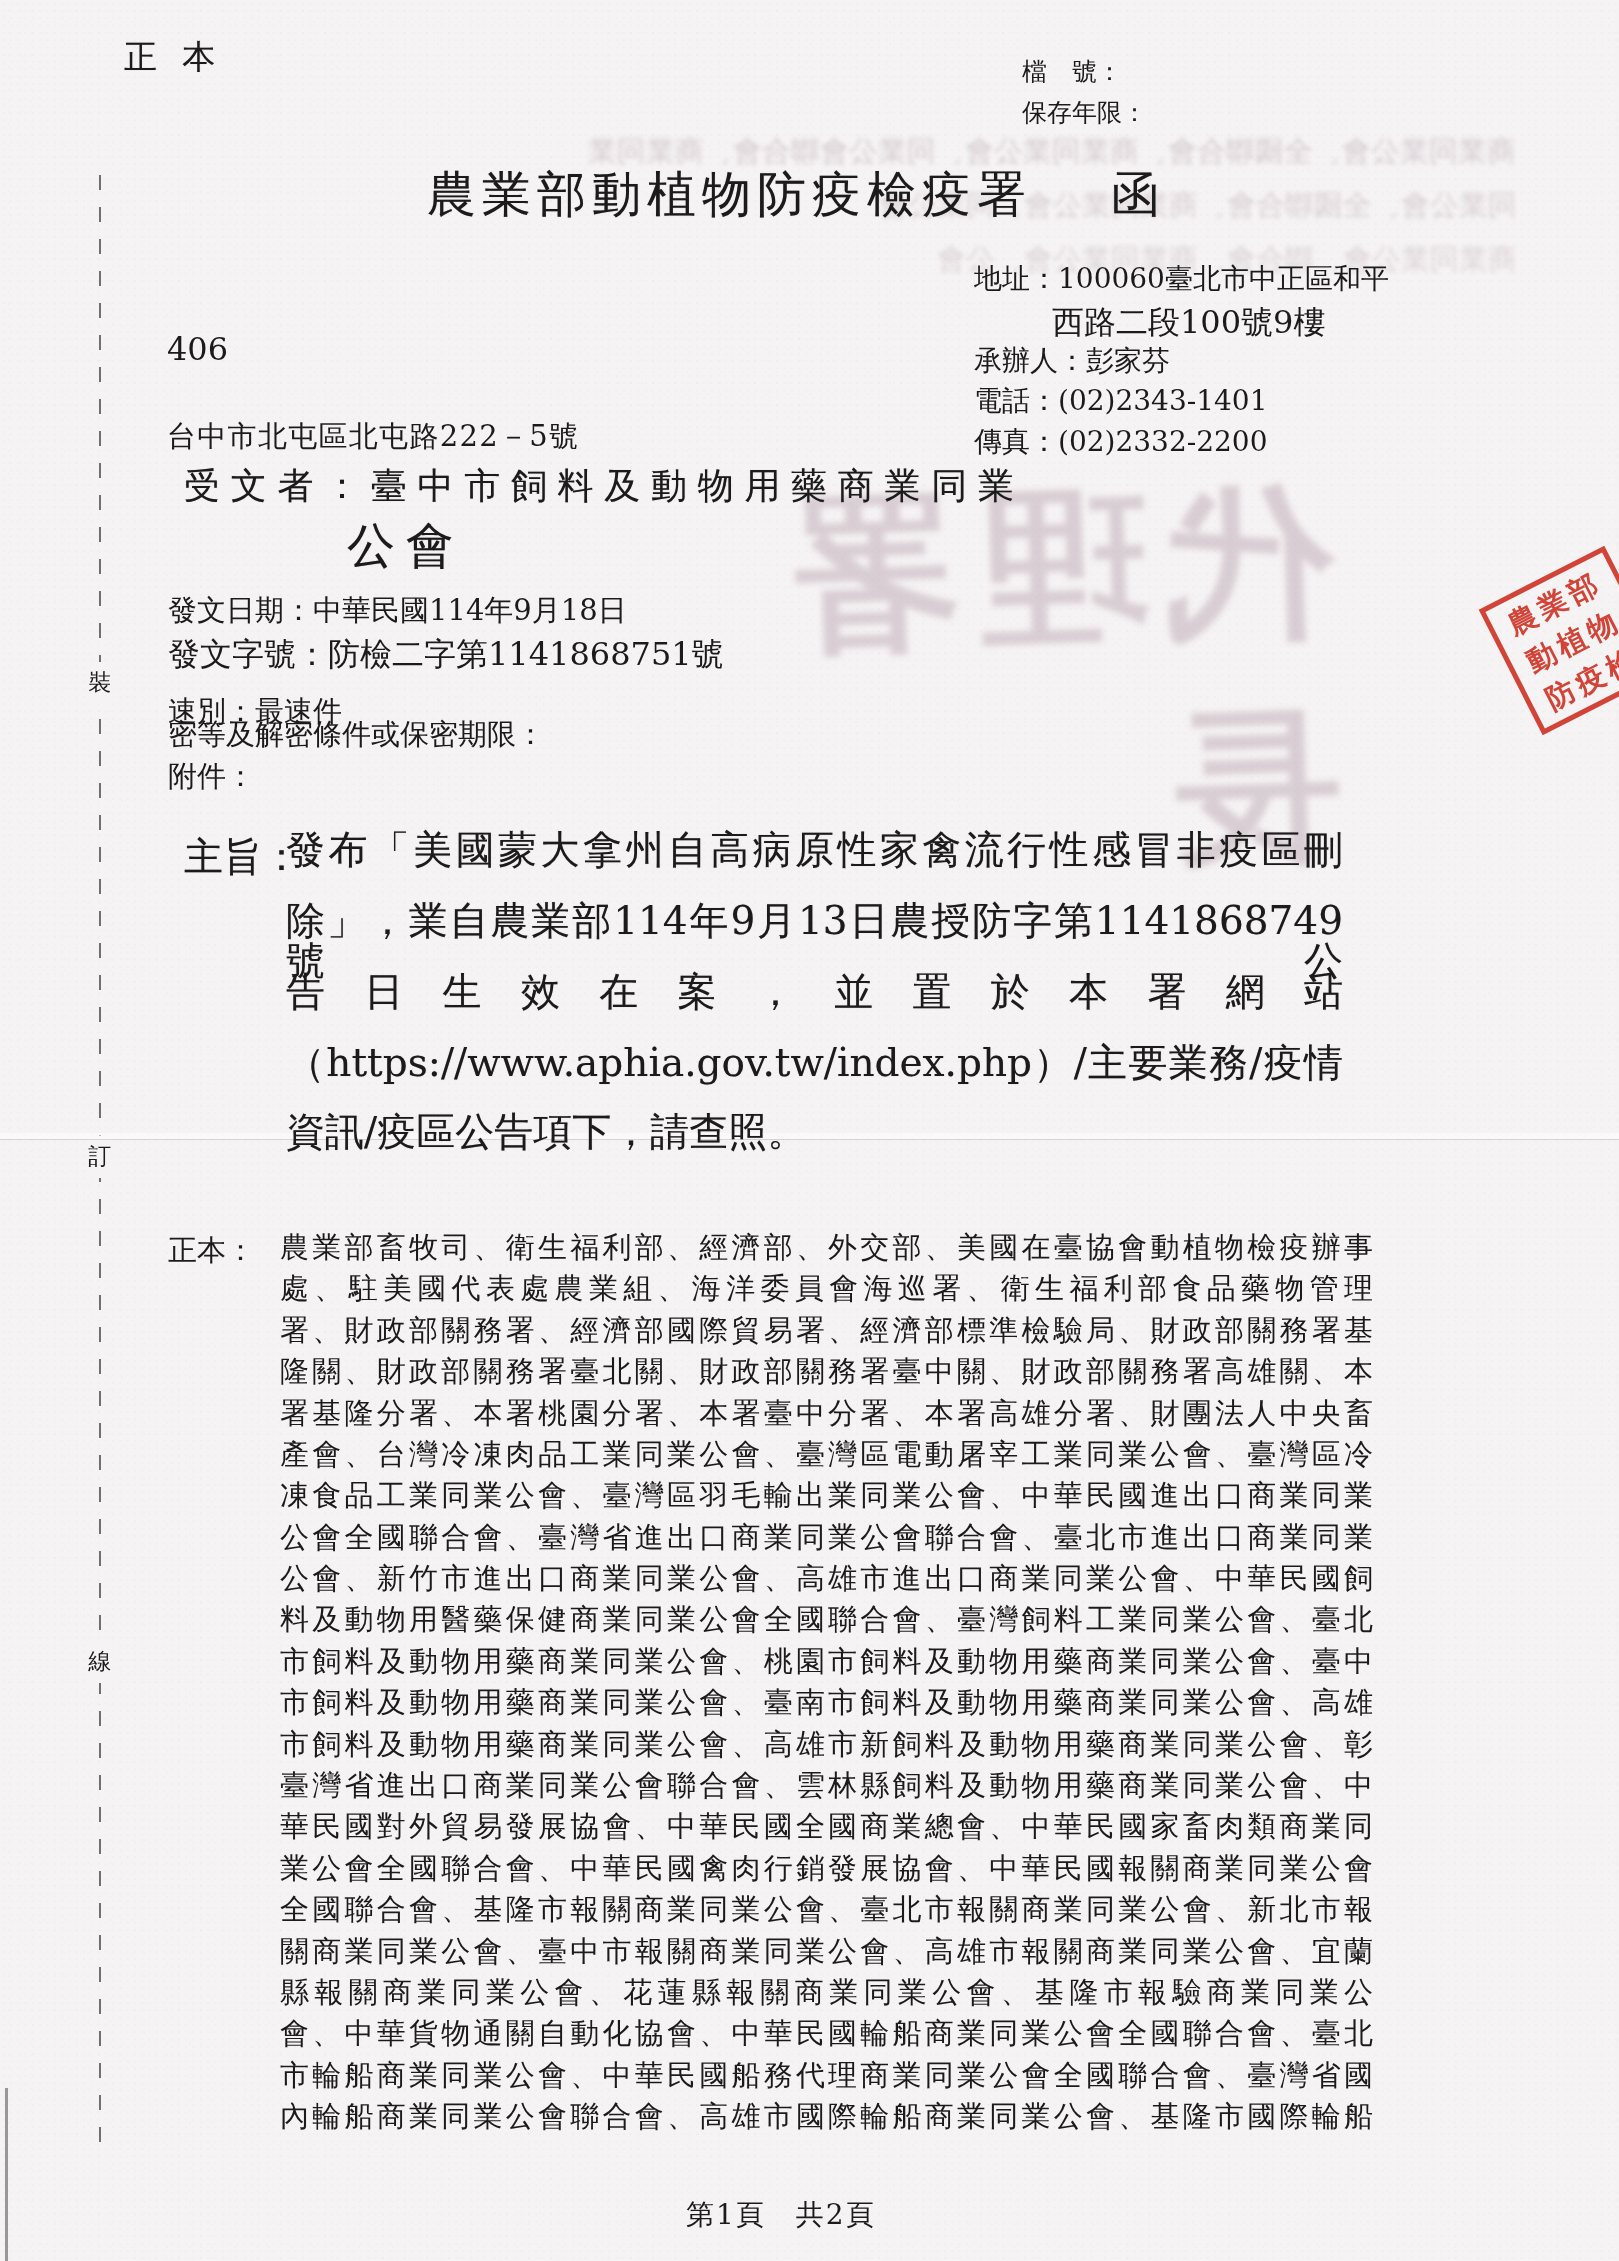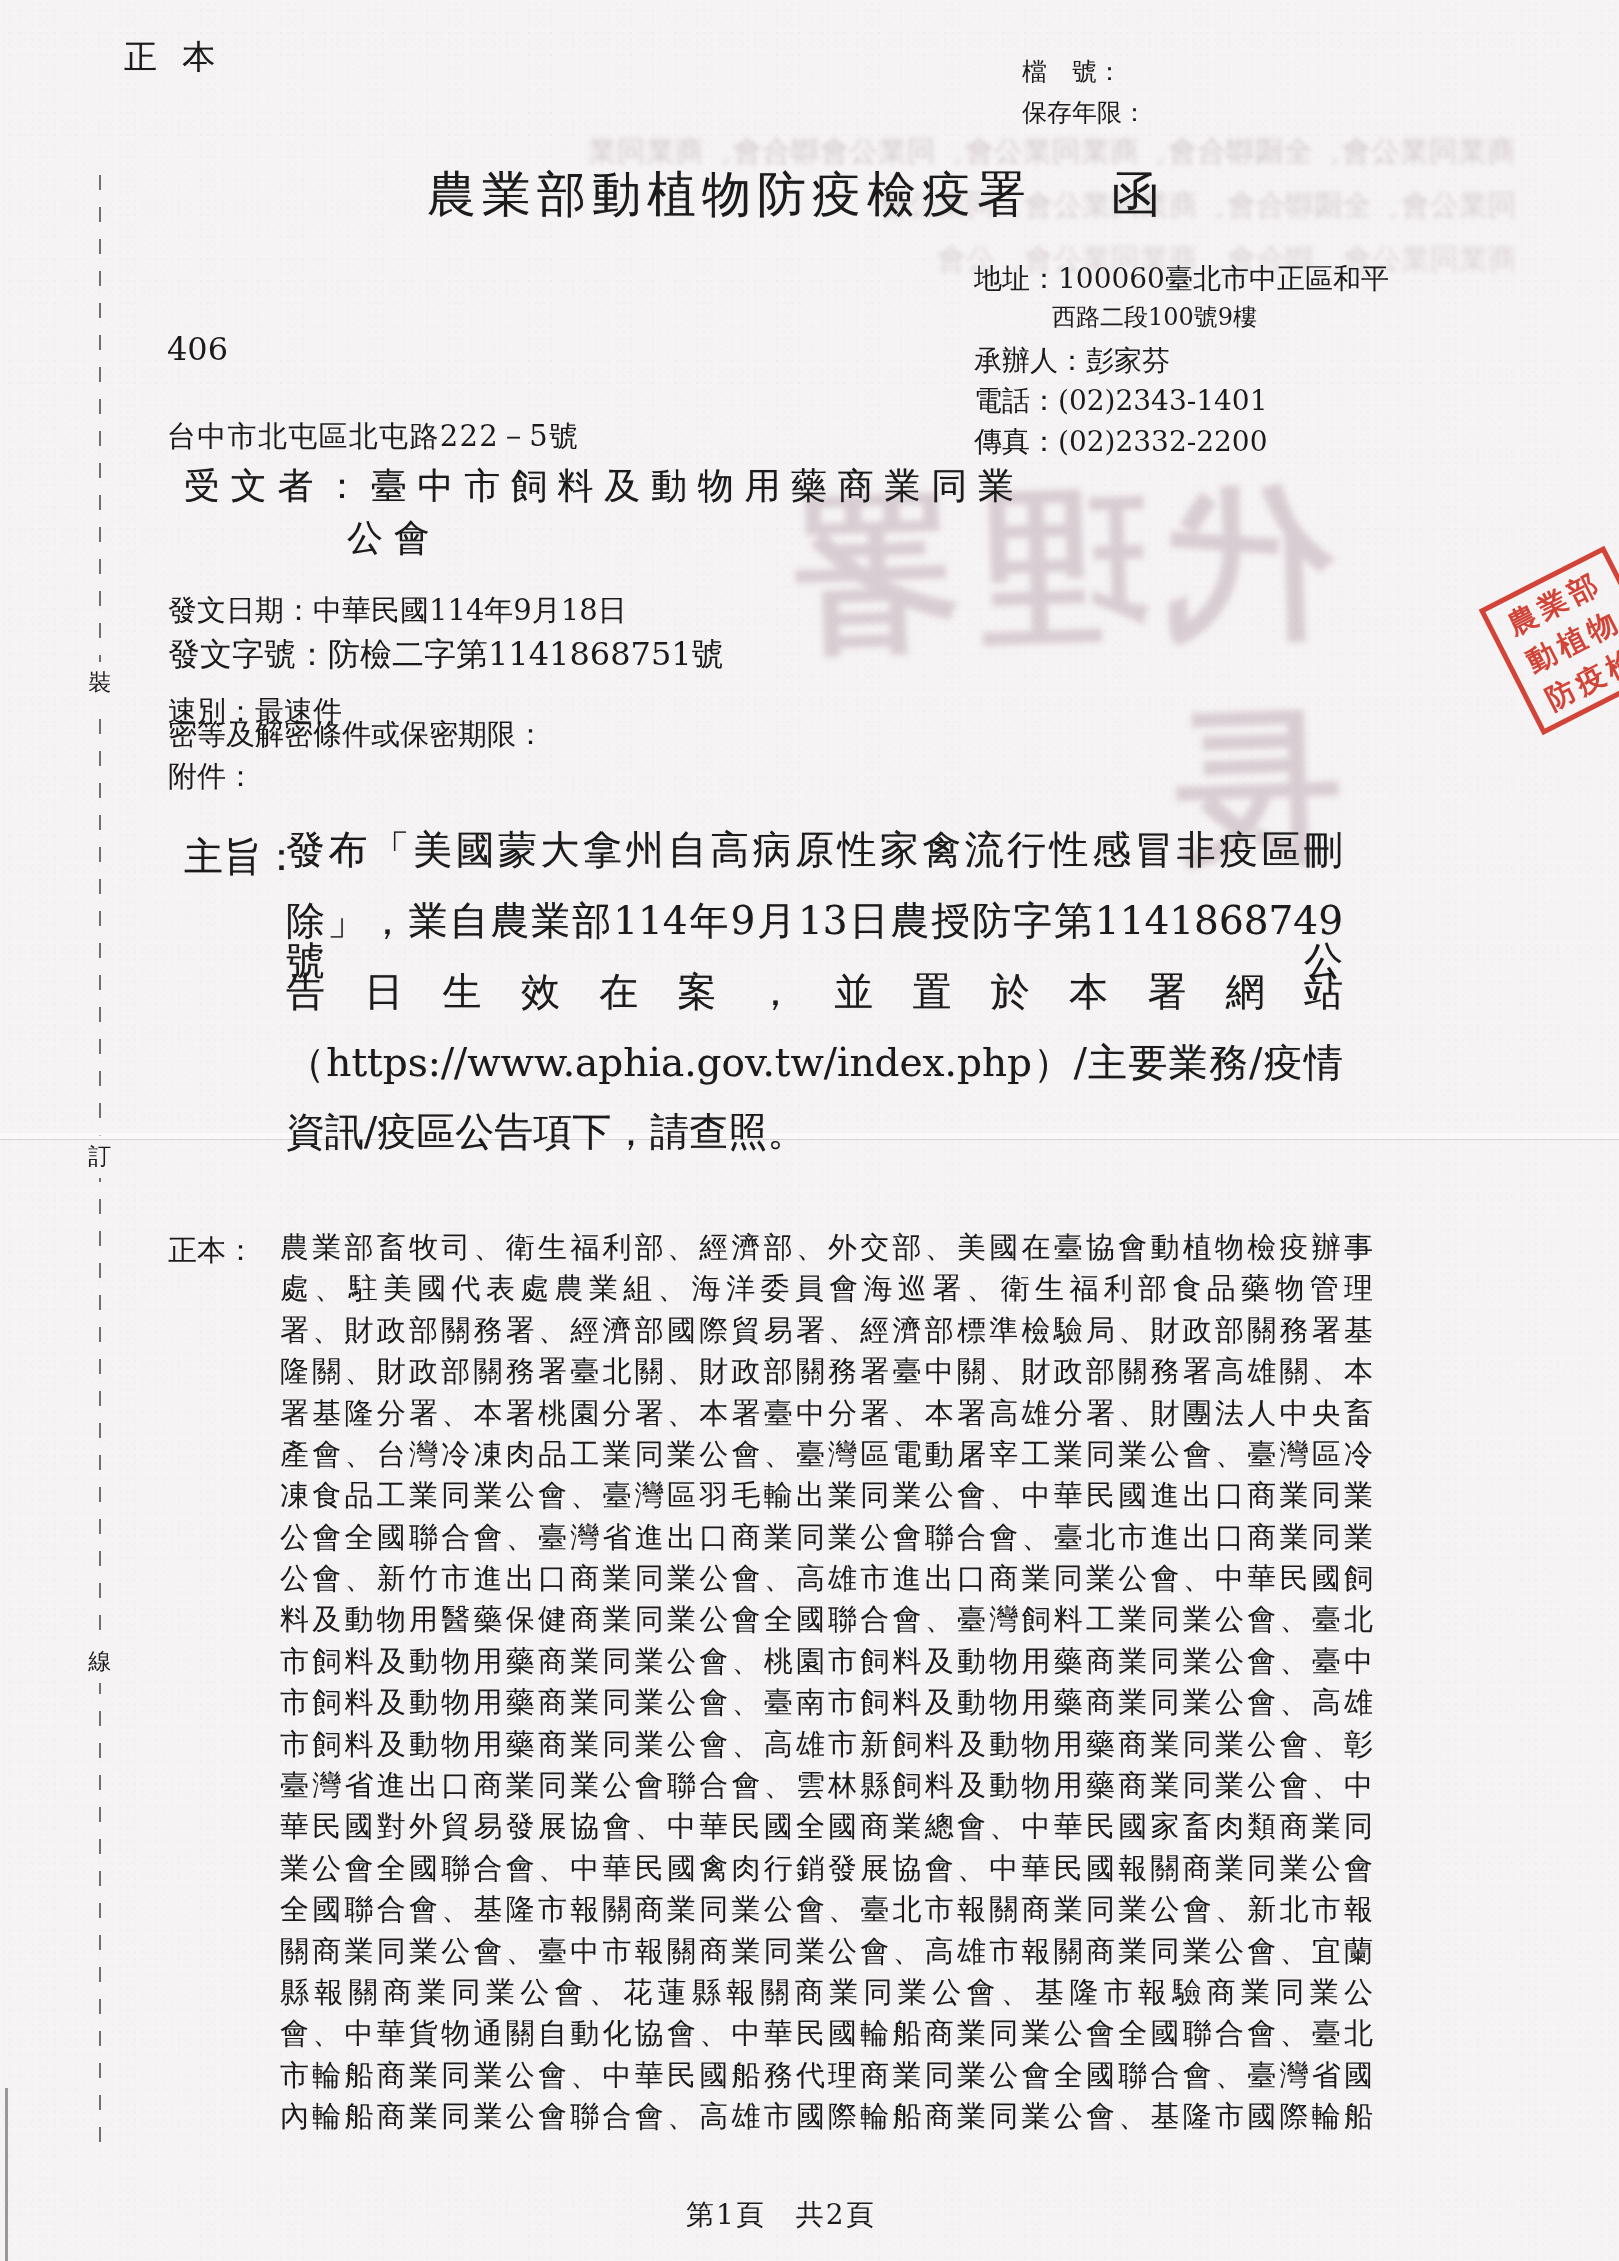--- a/index.html
+++ b/index.html
@@ -23,30 +23,30 @@
 
   
   .copy-marker{left:124px;top:35px;font-size:33px;word-spacing:9.3px;letter-spacing:2.7px;}
   .fileno{left:1022px;top:55px;font-size:25px;}
   .retention{left:1022px;top:96px;font-size:25px;}
   .doc-title{left:427px;top:162px;font-size:49px;letter-spacing:6px;}
   .doc-type{margin-left:79px;letter-spacing:0;}
 
   
   .s1{left:974px;top:260px;font-size:28px;}
-  .s2{left:1052px;top:301px;font-size:24px;}
+  .s2{left:1052px;top:301px;font-size:32px;}
   .s3{left:974px;top:342px;font-size:28px;}
   .s4{left:974px;top:382px;font-size:28px;}
   .s5{left:974px;top:423px;font-size:28px;}
 
   
   .postal{left:167px;top:330px;font-size:32px;}
   .raddr{left:167px;top:369px;font-size:29px;letter-spacing:1.3px;margin-top:48px;}
   .rline1{left:170px;top:462px;font-size:36px;letter-spacing:10.7px;margin-left:14px;}
-  .rline2{left:347px;top:514px;font-size:36px;letter-spacing:10.7px;}
+  .rline2{left:347px;top:514px;font-size:48px;letter-spacing:10.7px;}
 
   
   .m0{left:168px;top:591px;font-size:29px;}
   .m1{left:168px;top:633px;font-size:32px;}
   .m2{left:168px;top:692px;font-size:29px;}
   .m3{left:168px;top:715px;font-size:29px;}
   .m4{left:168px;top:757px;font-size:29px;}
 
   
   .subj-label{left:184px;top:830px;font-size:39px;}

